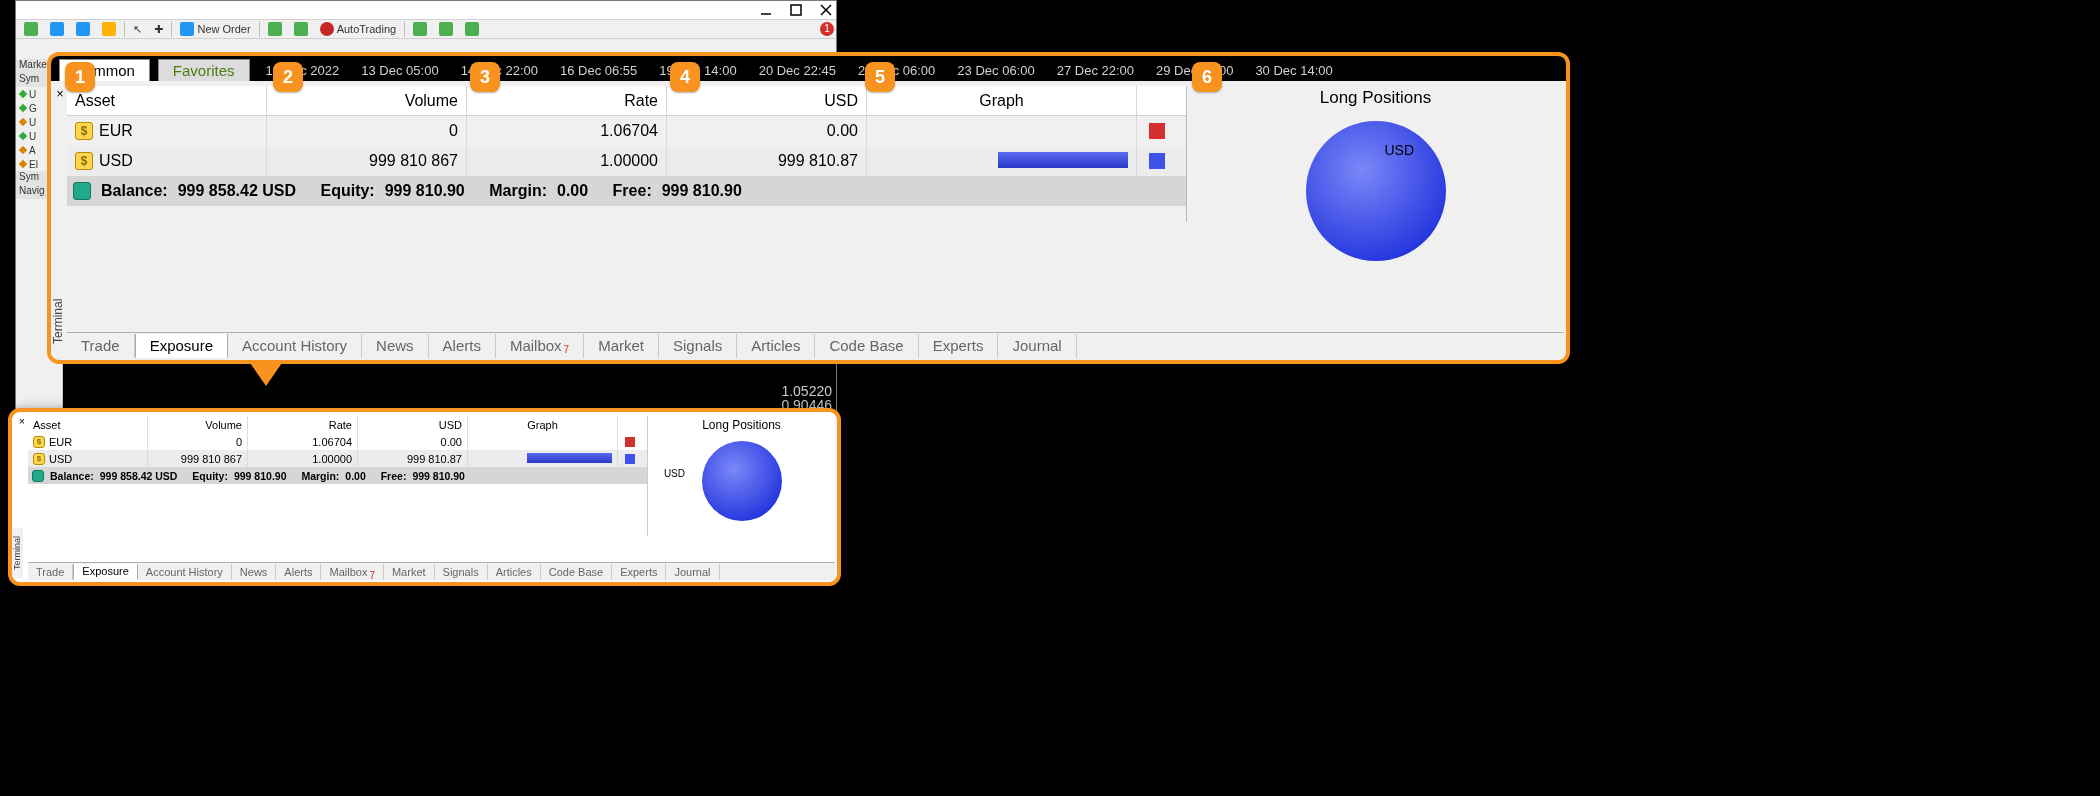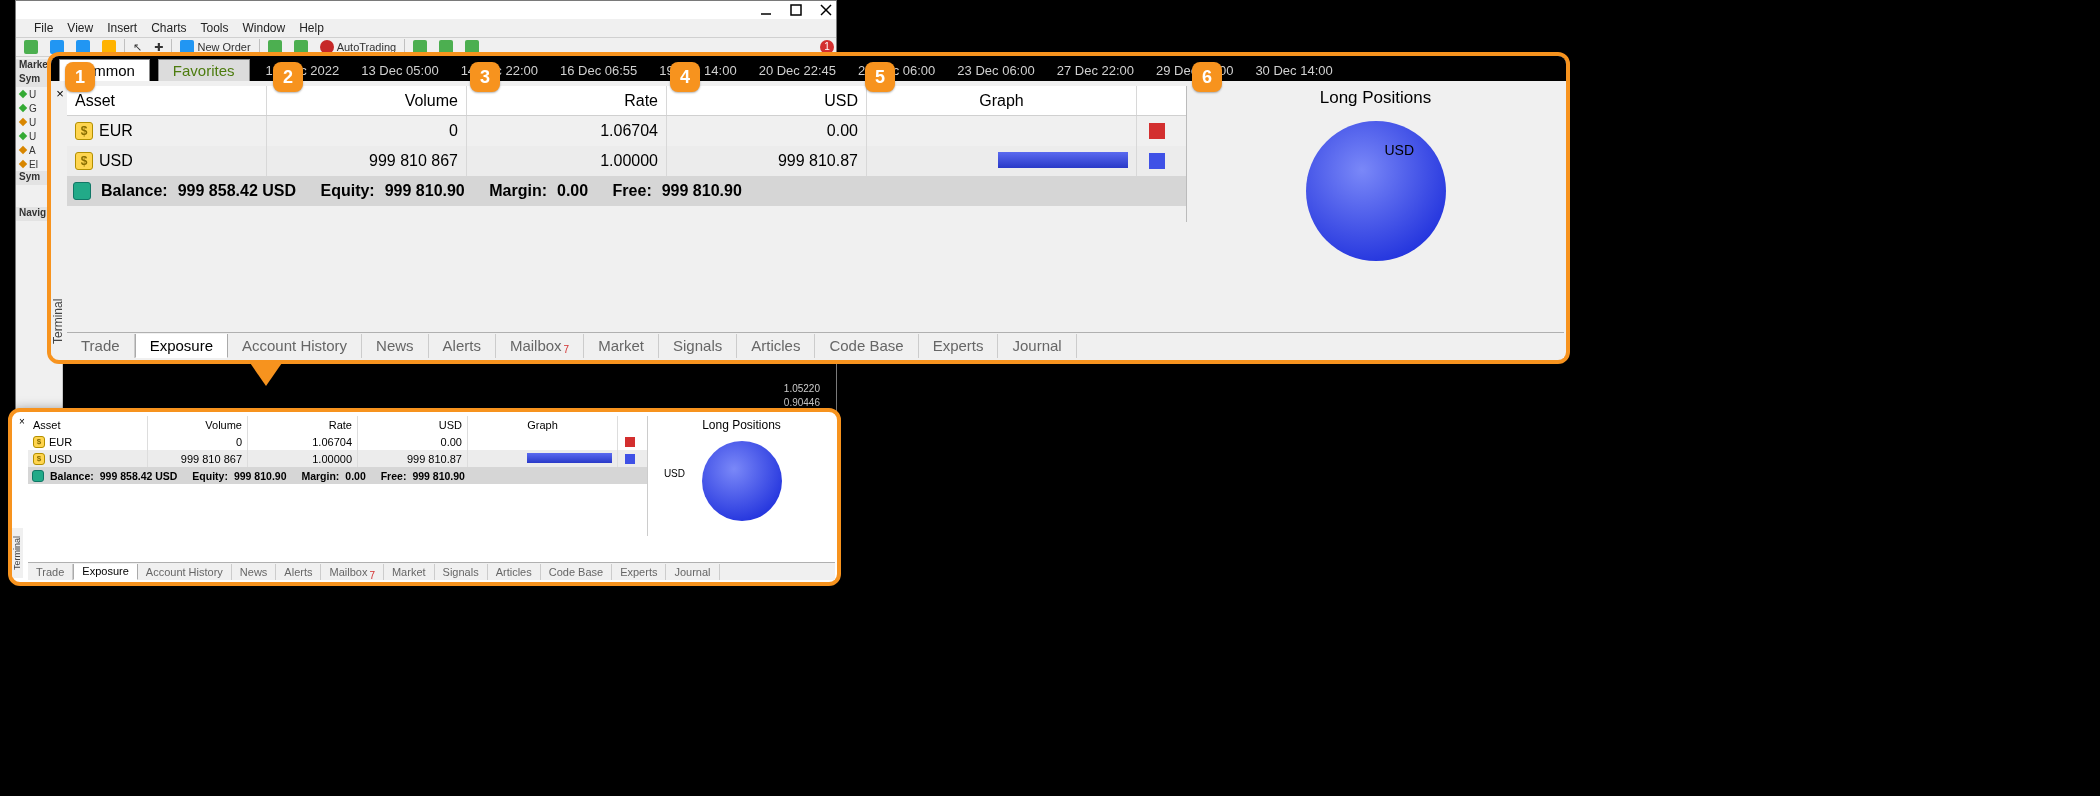--- a/index.html
+++ b/index.html
@@ -14,27 +14,27 @@
   .tb-btn{display:flex;align-items:center;gap:3px;padding:0 4px;height:18px;border-radius:2px;}
   .tb-sep{width:1px;height:16px;background:#c0c0c0;}
   .ico{width:14px;height:14px;display:inline-block;}
   .ico-green{background:#4caf50;border-radius:2px;}
   .ico-blue{background:#2196f3;border-radius:2px;}
   .ico-folder{background:#ffb300;border-radius:2px;}
   .ico-red{background:#c62828;border-radius:7px;}
   .toolbar .right-badge{position:absolute;right:2px;top:2px;width:14px;height:14px;background:#d32f2f;border-radius:7px;color:#fff;font-size:10px;line-height:14px;text-align:center;}
 
   .left-dock{position:absolute;left:0;top:58px;width:47px;bottom:0;background:#f0f0f0;border-right:1px solid #c8c8c8;font-size:10px;color:#333;}
-  .dock-header{height:14px;padding:0 3px;background:#e3e3e3;font-weight:700;}
+  .dock-header{height:14px;padding:0 3px;background:#e3e3e3;font-weight:400;}
   .dock-item{height:14px;padding-left:4px;display:flex;align-items:center;gap:3px;}
   .diamond{width:6px;height:6px;transform:rotate(45deg);background:#3a3;display:inline-block;}
   .diamond.orange{background:#d88600;}
 
   .chart-area{position:absolute;left:47px;right:0;top:58px;bottom:0;background:#000;}
-  .chart-area .price{position:absolute;right:16px;color:#ccc;font-size:10px;}
+  .chart-area .price{position:absolute;right:4px;color:#ccc;font-size:14px;}
 
   
   .callout{position:absolute;left:47px;top:52px;width:1523px;height:312px;border:4px solid #f7931e;border-radius:12px;background:#f0f0f0;overflow:hidden;}
   .callout-inner{position:absolute;inset:0;}
   .common-tabs{height:25px;background:#000;display:flex;align-items:flex-end;}
   .common-tab{height:22px;padding:0 14px;background:#fff;color:#000;font-size:15px;border:1px solid #888;border-bottom:none;margin-left:8px;display:flex;align-items:center;}
   .common-tab.inactive{background:#dcdcdc;color:#4d7c0f;}
   .time-strip{flex:1;height:22px;display:flex;align-items:center;color:#d0d0d0;font-size:13px;padding-left:16px;white-space:nowrap;overflow:hidden;}
   .time-strip span{margin-right:22px;}
 
@@ -122,29 +122,20 @@
           <rect x="1" y="1" width="10" height="10" fill="none" stroke="#000" stroke-width="1.5"></rect>
         </svg>
       </span>
     <span>
         <svg width="12" height="12">
           <line x1="1" y1="1" x2="11" y2="11" stroke="#000" stroke-width="1.5"></line>
           <line x1="11" y1="1" x2="1" y2="11" stroke="#000" stroke-width="1.5"></line>
         </svg>
       </span>
   </div>
-  <div class="menubar">
-    <span>File</span>
-    <span>View</span>
-    <span>Insert</span>
-    <span>Charts</span>
-    <span>Tools</span>
-    <span>Window</span>
-    <span>Help</span>
-  </div>
   <div class="toolbar">
     <span class="tb-btn">
         <span class="ico ico-green"></span>
       </span>
     <span class="tb-btn">
         <span class="ico ico-blue"></span>
       </span>
     <span class="tb-btn">
         <span class="ico ico-blue"></span>
       </span>
@@ -204,21 +195,21 @@
       </div>
     <div class="dock-item">
         <span class="diamond orange"></span>
         <span>A</span>
       </div>
     <div class="dock-item">
         <span class="diamond orange"></span>
         <span>El</span>
       </div>
     <div class="dock-header">Sym</div>
-    <div class="dock-header" style="margin-top:22px">Navig</div>
+    <div class="dock-header" style="margin-top:0">Navig</div>
   </div>
 
   <div class="chart-area">
     <span class="price" style="top:324px">1.05220</span>
     <span class="price" style="top:338px">0.90446</span>
   </div>
 </div>
 
 <div class="callout">
   <div class="callout-inner">

